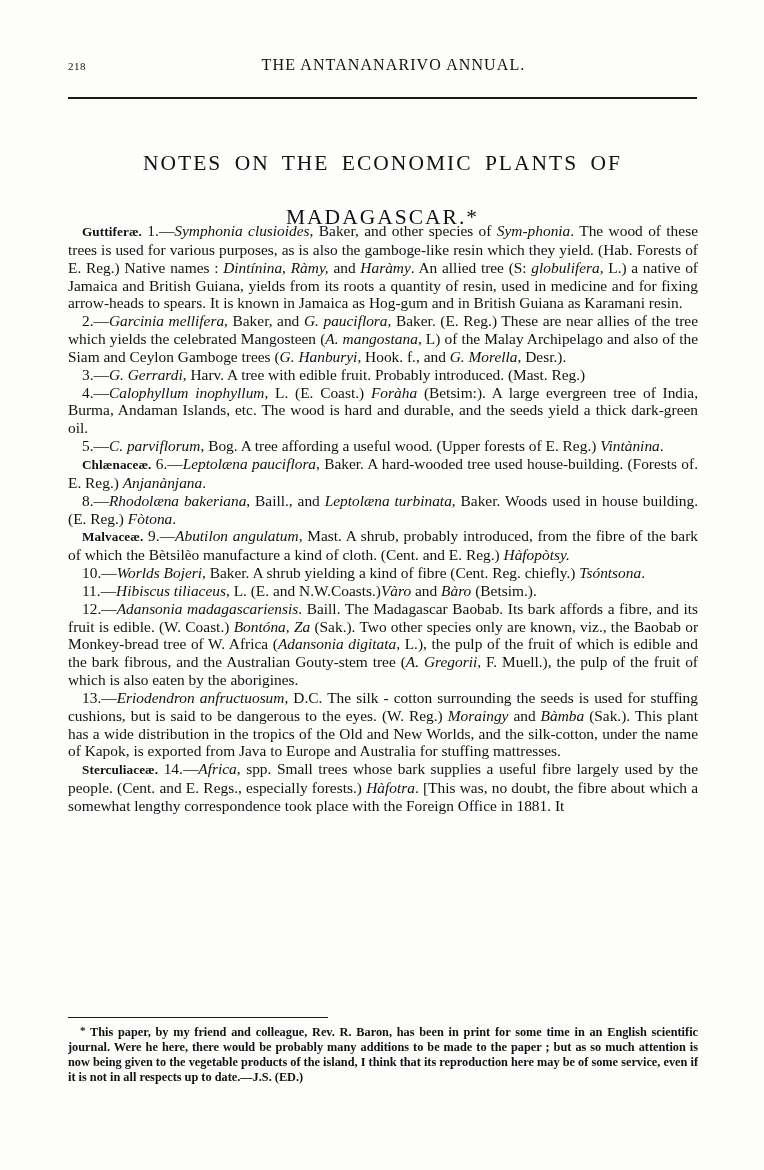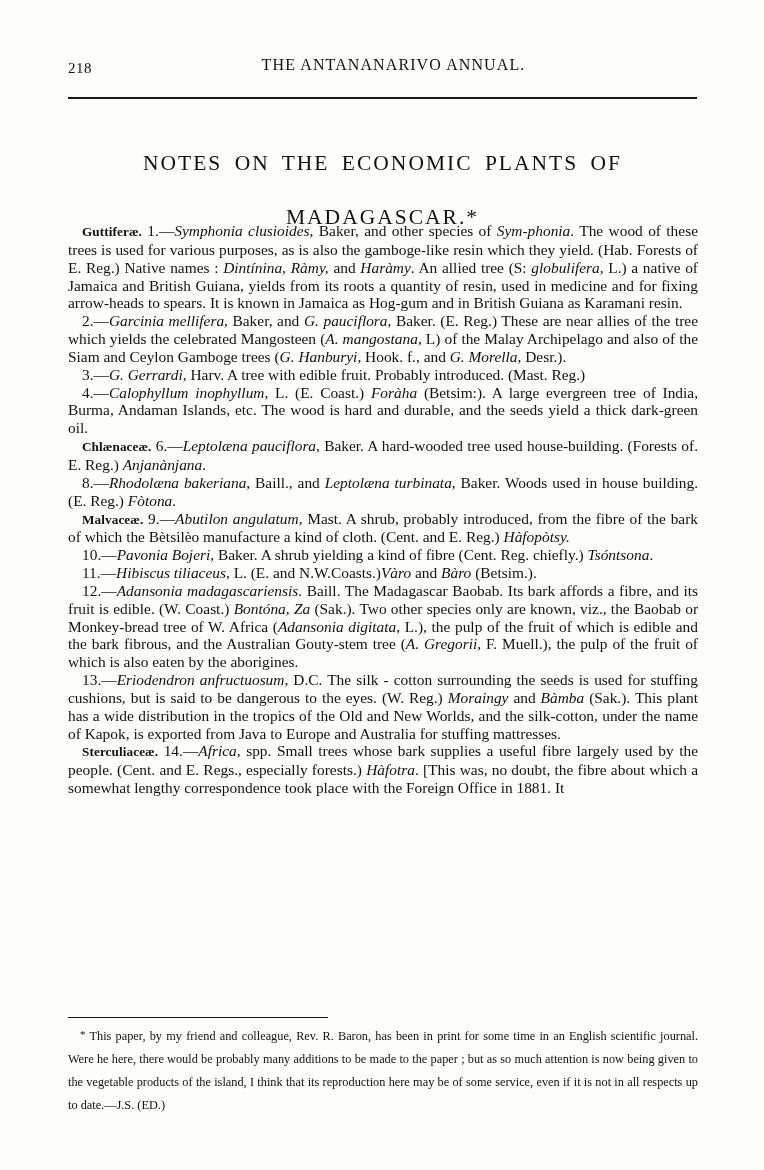--- a/index.html
+++ b/index.html
@@ -24,21 +24,21 @@
     position: absolute;
     left: 68px;
     top: 56px;
     width: 629px;
     height: 30px;
   }
   .folio {
     position: absolute;
     left: 0;
     top: 4px;
-    font-size: 15px;
+    font-size: 11px;
     letter-spacing: 0.5px;
     font-family: "Liberation Serif", serif;
   }
   .head-title {
     position: absolute;
     left: 0;
     right: 0;
     top: 0;
     text-align: center;
     font-size: 16px;
@@ -96,22 +96,23 @@
     width: 260px;
     height: 1px;
     background: #1a1a1a;
   }
   .footnote {
     position: absolute;
     left: 68px;
     top: 1023px;
     width: 630px;
     font-size: 12.3px;
-    line-height: 23px;
+    line-height: 15px;
     text-align: justify;
+    font-weight: bold;
   }
   .footnote p { margin: 0; text-indent: 12px; }
   .fn-mark { font-size: 11px; vertical-align: 2px; }
 </style>
 </head>
 <body>
 
 <div class="page">
 
   <div class="running-head">
@@ -128,29 +129,30 @@
   <div class="body-block">
 
     <p class="para"><span class="fam">Guttiferæ.</span> <span>1.—</span><i>Symphonia clusioides</i><span>, Baker, and other species of </span><i>Sym-phonia</i><span>. The wood of these trees is used for various purposes, as is also the gamboge-like resin which they yield. (Hab. Forests of E. Reg.) Native names : </span><i>Dintínina, Ràmy,</i><span> and </span><i>Haràmy</i><span>. An allied tree (S: </span><i>globulifera,</i><span> L.) a native of Jamaica and British Guiana, yields from its roots a quantity of resin, used in medicine and for fixing arrow-heads to spears. It is known in Jamaica as Hog-gum and in British Guiana as Karamani resin.</span></p>
 
     <p class="para"><span>2.—</span><i>Garcinia mellifera</i><span>, Baker, and </span><i>G. pauciflora</i><span>, Baker. (E. Reg.) These are near allies of the tree which yields the celebrated Mangosteen (</span><i>A. mangostana</i><span>, L) of the Malay Archipelago and also of the Siam and Ceylon Gamboge trees (</span><i>G. Hanburyi</i><span>, Hook. f., and </span><i>G. Morella</i><span>, Desr.).</span></p>
 
     <p class="para"><span>3.—</span><i>G. Gerrardi</i><span>, Harv. A tree with edible fruit. Probably introduced. (Mast. Reg.)</span></p>
 
     <p class="para"><span>4.—</span><i>Calophyllum inophyllum</i><span>, L. (E. Coast.) </span><i>Foràha</i><span> (Betsim:). A large evergreen tree of India, Burma, Andaman Islands, etc. The wood is hard and durable, and the seeds yield a thick dark-green oil.</span></p>
 
+    <p class="para"><span>5.—</span><i>C. parviflorum</i><span>, Bog. A tree affording a useful wood. (Upper forests of E. Reg.) </span><i>Vintànina</i><span>.</span></p>
 
     <p class="para"><span class="fam">Chlænaceæ.</span><span> 6.—</span><i>Leptolæna pauciflora</i><span>, Baker. A hard-wooded tree used house-building. (Forests of. E. Reg.) </span><i>Anjanànjana</i><span>.</span></p>
 
 
     <p class="para"><span>8.—</span><i>Rhodolæna bakeriana</i><span>, Baill., and </span><i>Leptolæna turbinata</i><span>, Baker. Woods used in house building. (E. Reg.) </span><i>Fòtona</i><span>.</span></p>
 
     <p class="para"><span class="fam">Malvaceæ.</span><span> 9.—</span><i>Abutilon angulatum</i><span>, Mast. A shrub, probably introduced, from the fibre of the bark of which the Bètsilèo manufacture a kind of cloth. (Cent. and E. Reg.) </span><i>Hàfopòtsy.</i></p>
 
-    <p class="para"><span>10.—</span><i>Pavonia Bojeri</i><span>, Baker. A shrub yielding a kind of fibre (Cent. Reg. chiefly.) </span><i>Tsóntsona</i><span>.</span></p>
+    <p class="para"><span>10.—</span><i>Worlds Bojeri</i><span>, Baker. A shrub yielding a kind of fibre (Cent. Reg. chiefly.) </span><i>Tsóntsona</i><span>.</span></p>
 
     <p class="para"><span>11.—</span><i>Hibiscus tiliaceus</i><span>, L. (E. and N.W.Coasts.)</span><i>Vàro</i><span> and </span><i>Bàro</i><span> (Betsim.).</span></p>
 
     <p class="para"><span>12.—</span><i>Adansonia madagascariensis</i><span>. Baill. The Madagascar Baobab. Its bark affords a fibre, and its fruit is edible. (W. Coast.) </span><i>Bontóna, Za</i><span> (Sak.). Two other species only are known, viz., the Baobab or Monkey-bread tree of W. Africa (</span><i>Adansonia digitata</i><span>, L.), the pulp of the fruit of which is edible and the bark fibrous, and the Australian Gouty-stem tree (</span><i>A. Gregorii,</i><span> F. Muell.), the pulp of the fruit of which is also eaten by the aborigines.</span></p>
 
     <p class="para"><span>13.—</span><i>Eriodendron anfructuosum</i><span>, D.C. The silk - cotton surrounding the seeds is used for stuffing cushions, but is said to be dangerous to the eyes. (W. Reg.) </span><i>Moraingy</i><span> and </span><i>Bàmba</i><span> (Sak.). This plant has a wide distribution in the tropics of the Old and New Worlds, and the silk-cotton, under the name of Kapok, is exported from Java to Europe and Australia for stuffing mattresses.</span></p>
 
     <p class="para"><span class="fam">Sterculiaceæ.</span><span> 14.—</span><i>Africa</i><span>, spp. Small trees whose bark supplies a useful fibre largely used by the people. (Cent. and E. Regs., especially forests.) </span><i>Hàfotra</i><span>. [This was, no doubt, the fibre about which a somewhat lengthy correspondence took place with the Foreign Office in 1881. It</span></p>
 
   </div>

